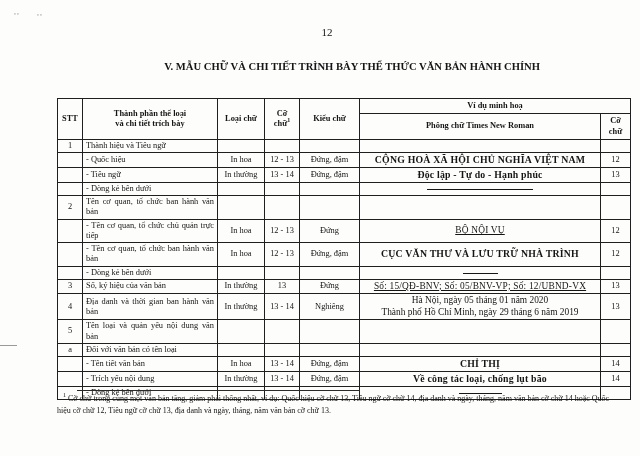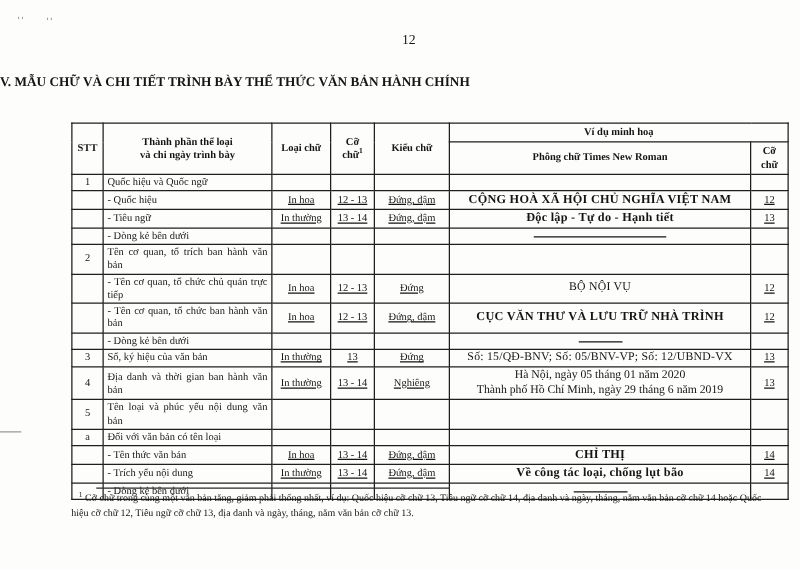--- a/index.html
+++ b/index.html
@@ -9,39 +9,39 @@
     background:#fdfdfb;
     font-family:"Liberation Serif", serif;
     color:#151515;
     overflow:hidden;
   }
   .artifact{position:absolute;color:#777;font-size:7px;letter-spacing:1px;font-family:"DejaVu Sans",sans-serif;}
   .artifact-a{left:14px;top:12px;}
   .artifact-b{left:37px;top:13px;}
   .margin-dash{position:absolute;left:0;top:345px;width:17px;border-top:1px solid #9a9a9a;}
   .page-number{position:absolute;top:26px;left:0;width:654px;text-align:center;font-size:11px;}
-  .doc-title{position:absolute;top:61px;left:0;width:540px;text-align:left;font-weight:bold;font-size:10.6px;white-space:nowrap;}
+  .doc-title{position:absolute;top:61px;left:0;width:540px;text-align:right;font-weight:bold;font-size:10.6px;white-space:nowrap;}
   table.spec{
     position:absolute;left:57px;top:98px;width:573px;
     border-collapse:collapse;table-layout:fixed;
     font-size:8.4px;line-height:1.22;
   }
   table.spec th, table.spec td{
     border:1px solid #1f1f1f;
     padding:1px 3px;
     vertical-align:middle;
     overflow:hidden;
   }
   table.spec thead th{font-weight:bold;text-align:center;padding:2px 2px;margin-top:37px;}
   td.c-stt{text-align:center;}
   td.c-comp{text-align:justify;text-align-last:left;padding-left:5px;padding-right:4px;}
-  td.c-type,td.c-size,td.c-style,td.c-exsize{text-align:center;text-decoration:underline;}
+  td.c-type,td.c-size,td.c-style,td.c-exsize{text-align:center;}
   td.c-ex{text-align:center;}
   .ex-bold{font-weight:bold;font-size:9.8px;letter-spacing:.2px;margin-top:14px;}
-  .ex-regular{font-size:9.4px;letter-spacing:.2px;}
+  .ex-regular{font-size:9.4px;letter-spacing:.2px;text-decoration:underline;}
   .ex-italic{font-size:9.4px;}
   .rule-mark{border-top:1.5px solid #161616;height:0;margin:3px auto 2px auto;}
   sup{font-size:6px;line-height:0;}
   .footnote{position:absolute;left:57px;top:390px;width:560px;font-size:8px;line-height:1.45;}
   .footnote-sep{width:283px;margin-left:20px;border-top:1px solid #2a2a2a;margin-bottom:2px;}
   .footnote-text{text-indent:6px;}
 </style>
 </head>
 <body>
 
@@ -62,42 +62,42 @@
       <col style="width:35px">
         <col style="width:60px">
         <col style="width:241px">
         <col style="width:30px">
     </colgroup>
     <thead>
       <tr>
         <th rowspan="2">STT</th>
         <th rowspan="2">
           <span>Thành phần thể loại</span><br>
-          <span>và chi ngày trình bày</span>
+          <span>và chi tiết trích bày</span>
         </th>
         <th rowspan="2">Loại chữ</th>
         <th rowspan="2">
           <span>Cỡ</span><br>
           <span>chữ</span><sup>1</sup>
         </th>
         <th rowspan="2">Kiểu chữ</th>
         <th colspan="2">Ví dụ minh hoạ</th>
       </tr>
       <tr>
         <th>Phông chữ Times New Roman</th>
         <th>
           <span>Cỡ</span><br>
           <span>chữ</span>
         </th>
       </tr>
     </thead>
     <tbody>
     <tr>
       <td class="c-stt">1</td>
-      <td class="c-comp">Quốc hiệu và Quốc ngữ</td>
+      <td class="c-comp">Thành hiệu và Tiêu ngữ</td>
       <td class="c-type"></td>
       <td class="c-size"></td>
       <td class="c-style"></td>
       <td class="c-ex ex-regular"></td>
       <td class="c-exsize"></td>
     </tr>
 
     <tr>
       <td class="c-stt"></td>
       <td class="c-comp">- Quốc hiệu</td>
@@ -107,39 +107,39 @@
       <td class="c-ex ex-bold">CỘNG HOÀ XÃ HỘI CHỦ NGHĨA VIỆT NAM</td>
       <td class="c-exsize">12</td>
     </tr>
 
     <tr>
       <td class="c-stt"></td>
       <td class="c-comp">- Tiêu ngữ</td>
       <td class="c-type">In thường</td>
       <td class="c-size">13 - 14</td>
       <td class="c-style">Đứng, đậm</td>
-      <td class="c-ex ex-bold">Độc lập - Tự do - Hạnh tiết</td>
+      <td class="c-ex ex-bold">Độc lập - Tự do - Hạnh phúc</td>
       <td class="c-exsize">13</td>
     </tr>
 
     <tr>
       <td class="c-stt"></td>
       <td class="c-comp">- Dòng kẻ bên dưới</td>
       <td class="c-type"></td>
       <td class="c-size"></td>
       <td class="c-style"></td>
       <td class="c-ex">
             <div class="rule-mark" style="width: 106px;"></div>
           </td>
       <td class="c-exsize"></td>
     </tr>
 
     <tr>
       <td class="c-stt">2</td>
-      <td class="c-comp">Tên cơ quan, tổ trích ban hành văn bản</td>
+      <td class="c-comp">Tên cơ quan, tổ chức ban hành văn bản</td>
       <td class="c-type"></td>
       <td class="c-size"></td>
       <td class="c-style"></td>
       <td class="c-ex ex-regular"></td>
       <td class="c-exsize"></td>
     </tr>
 
     <tr>
       <td class="c-stt"></td>
       <td class="c-comp">- Tên cơ quan, tổ chức chủ quản trực tiếp</td>
@@ -187,41 +187,41 @@
       <td class="c-comp">Địa danh và thời gian ban hành văn bản</td>
       <td class="c-type">In thường</td>
       <td class="c-size">13 - 14</td>
       <td class="c-style">Nghiêng</td>
       <td class="c-ex ex-italic">Hà Nội, ngày 05 tháng 01 năm 2020<br>Thành phố Hồ Chí Minh, ngày 29 tháng 6 năm 2019</td>
       <td class="c-exsize">13</td>
     </tr>
 
     <tr>
       <td class="c-stt">5</td>
-      <td class="c-comp">Tên loại và phúc yếu nội dung văn bản</td>
+      <td class="c-comp">Tên loại và quản yếu nội dung văn bản</td>
       <td class="c-type"></td>
       <td class="c-size"></td>
       <td class="c-style"></td>
       <td class="c-ex ex-regular"></td>
       <td class="c-exsize"></td>
     </tr>
 
     <tr>
       <td class="c-stt">a</td>
       <td class="c-comp">Đối với văn bản có tên loại</td>
       <td class="c-type"></td>
       <td class="c-size"></td>
       <td class="c-style"></td>
       <td class="c-ex ex-regular"></td>
       <td class="c-exsize"></td>
     </tr>
 
     <tr>
       <td class="c-stt"></td>
-      <td class="c-comp">- Tên thức văn bản</td>
+      <td class="c-comp">- Tên tiết văn bản</td>
       <td class="c-type">In hoa</td>
       <td class="c-size">13 - 14</td>
       <td class="c-style">Đứng, đậm</td>
       <td class="c-ex ex-bold">CHỈ THỊ</td>
       <td class="c-exsize">14</td>
     </tr>
 
     <tr>
       <td class="c-stt"></td>
       <td class="c-comp">- Trích yếu nội dung</td>

